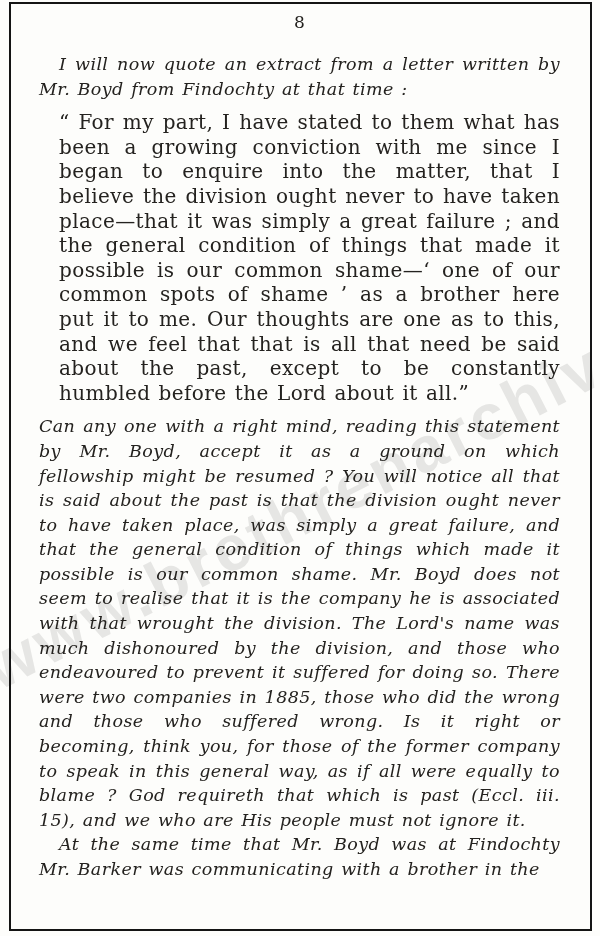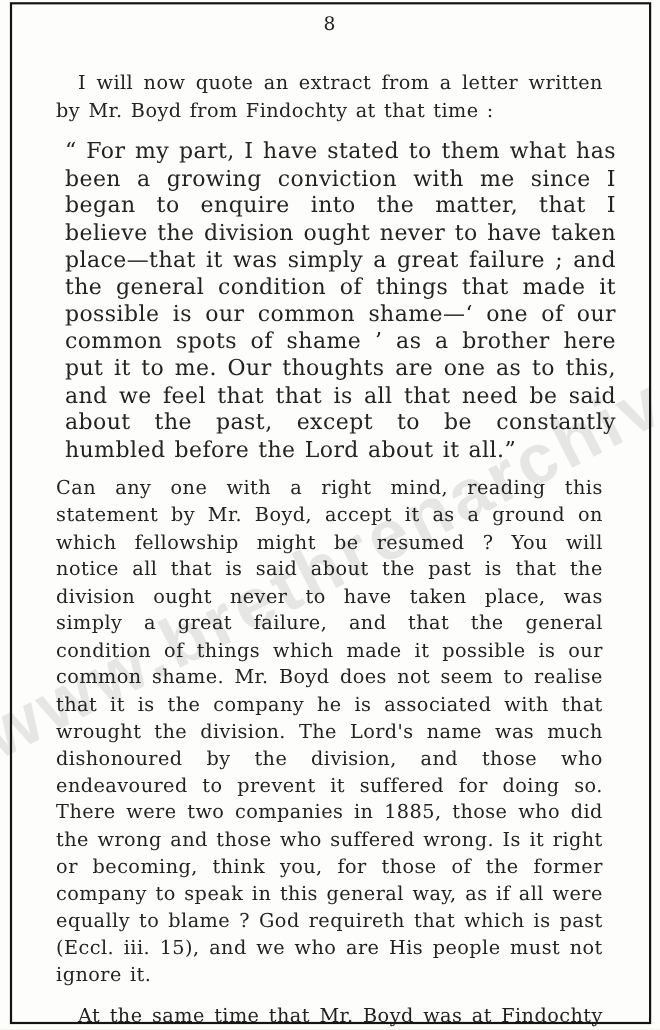--- a/index.html
+++ b/index.html
@@ -47,26 +47,27 @@
     padding-top: 12px;
     letter-spacing: 1px;
   }
   .text-block {
     position: absolute;
     left: 39px;
     right: 40px;
     top: 52px;
   }
   p {
-    margin: 12px;
+    margin: 0;
     font-size: 17.5px;
     line-height: 24.6px;
     text-align: justify;
     letter-spacing: 0.4px;
     word-spacing: 1.5px;
+    font-style: italic;
   }
   p.indent {
     text-indent: 20px;
   }
   .quote {
     margin: 9px 0 9px 20px;
     font-size: 20px;
     line-height: 24.6px;
     text-align: justify;
     letter-spacing: 0.4px;

